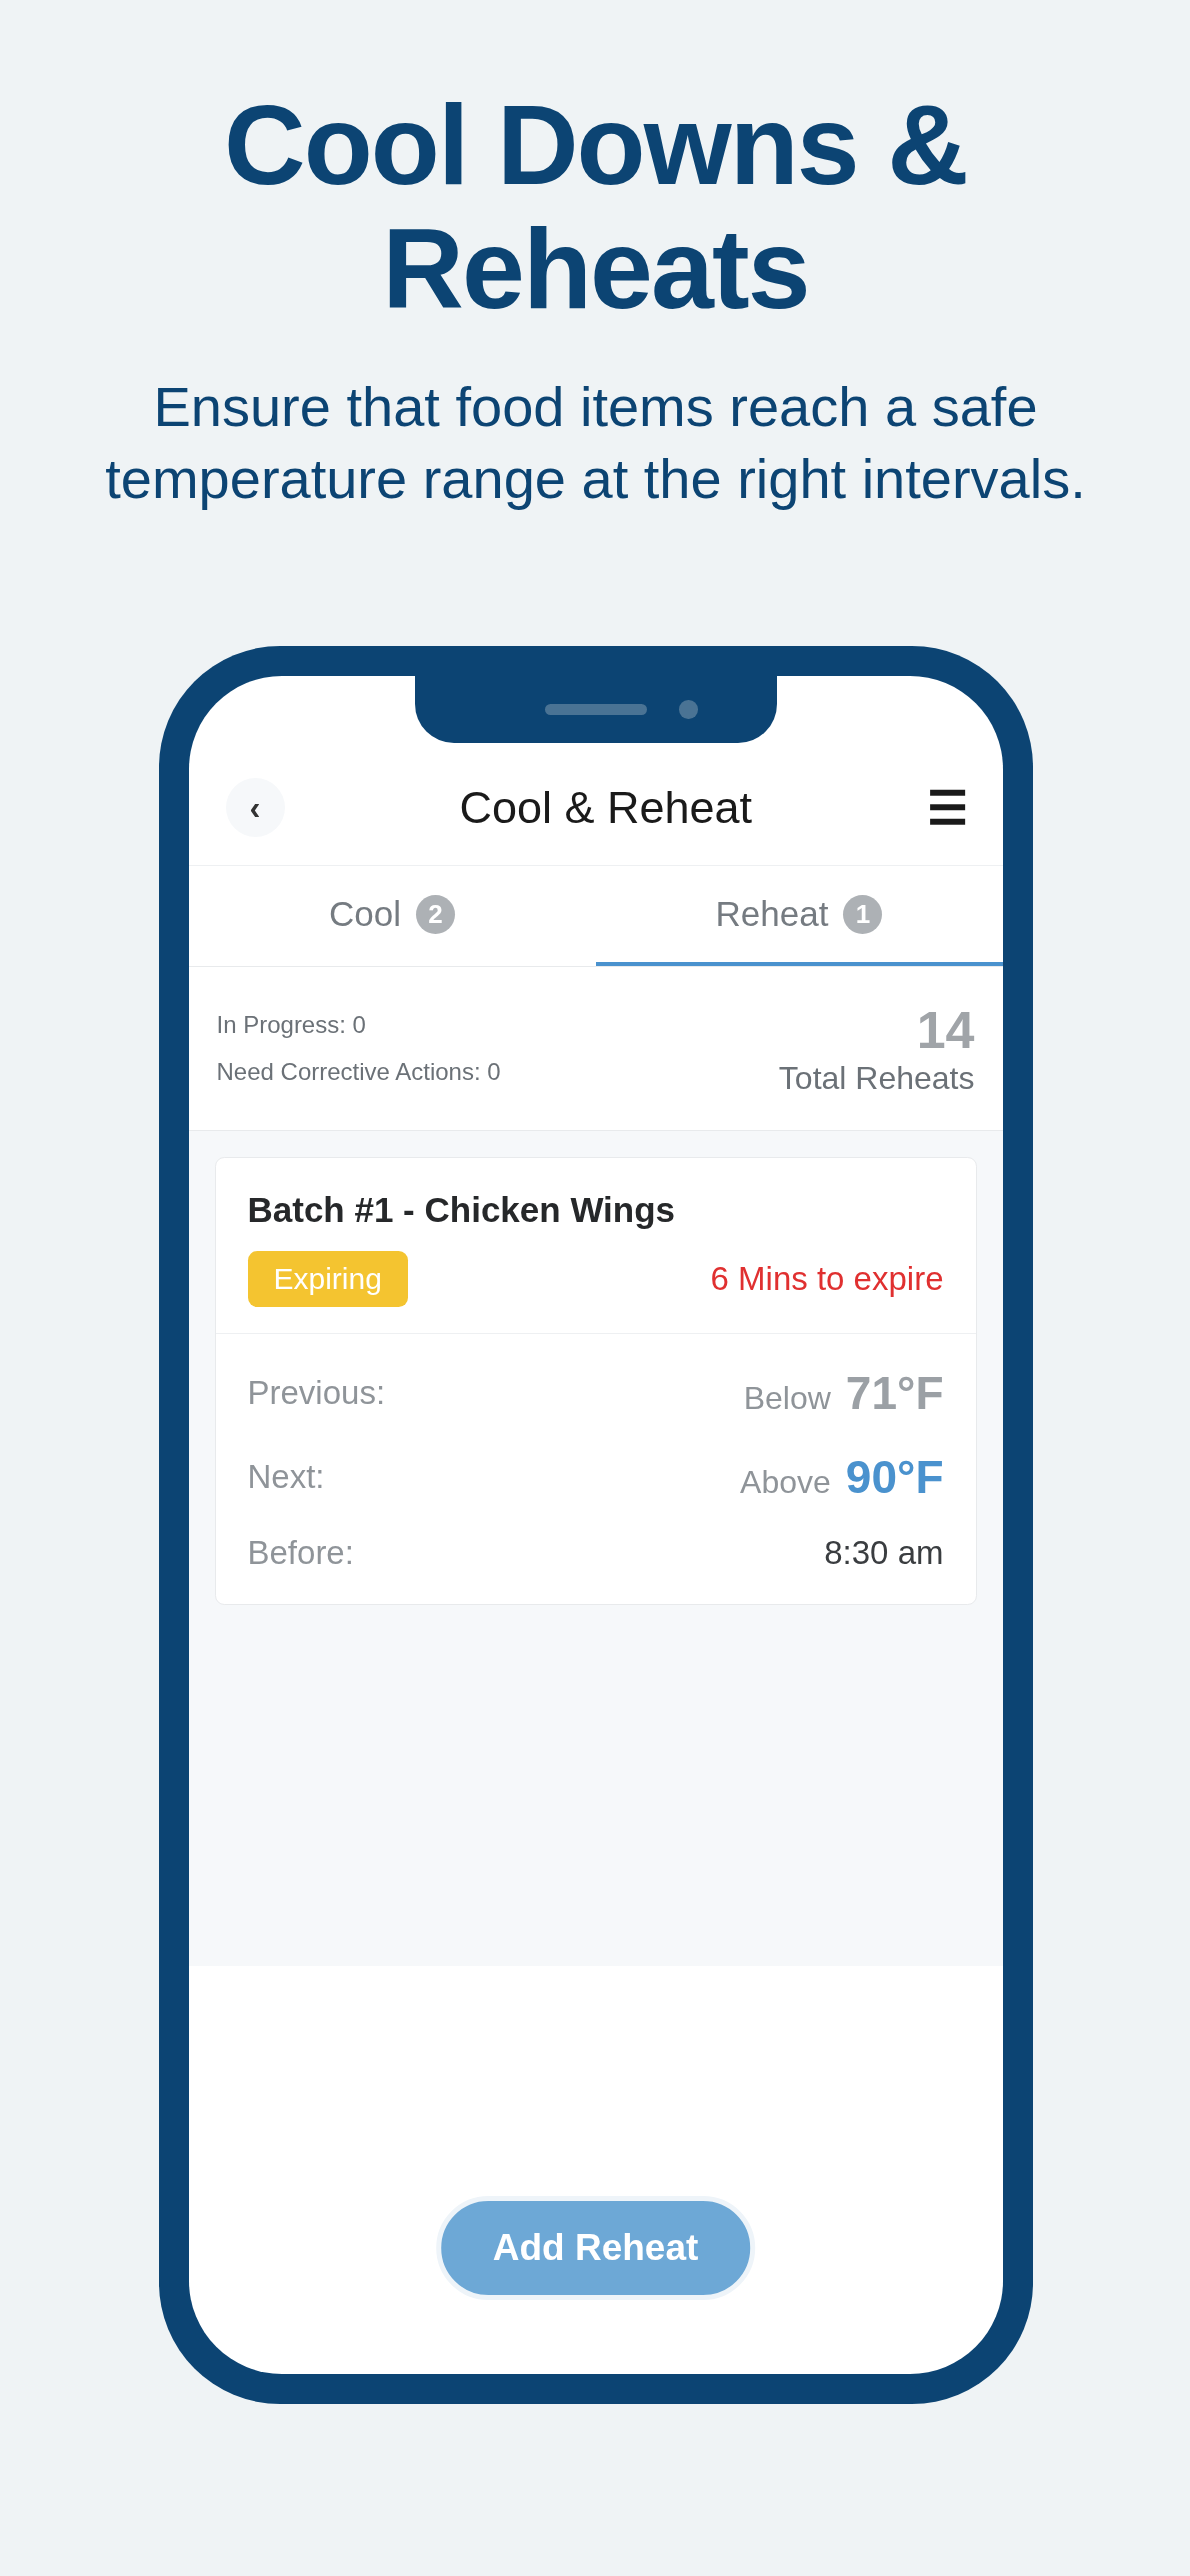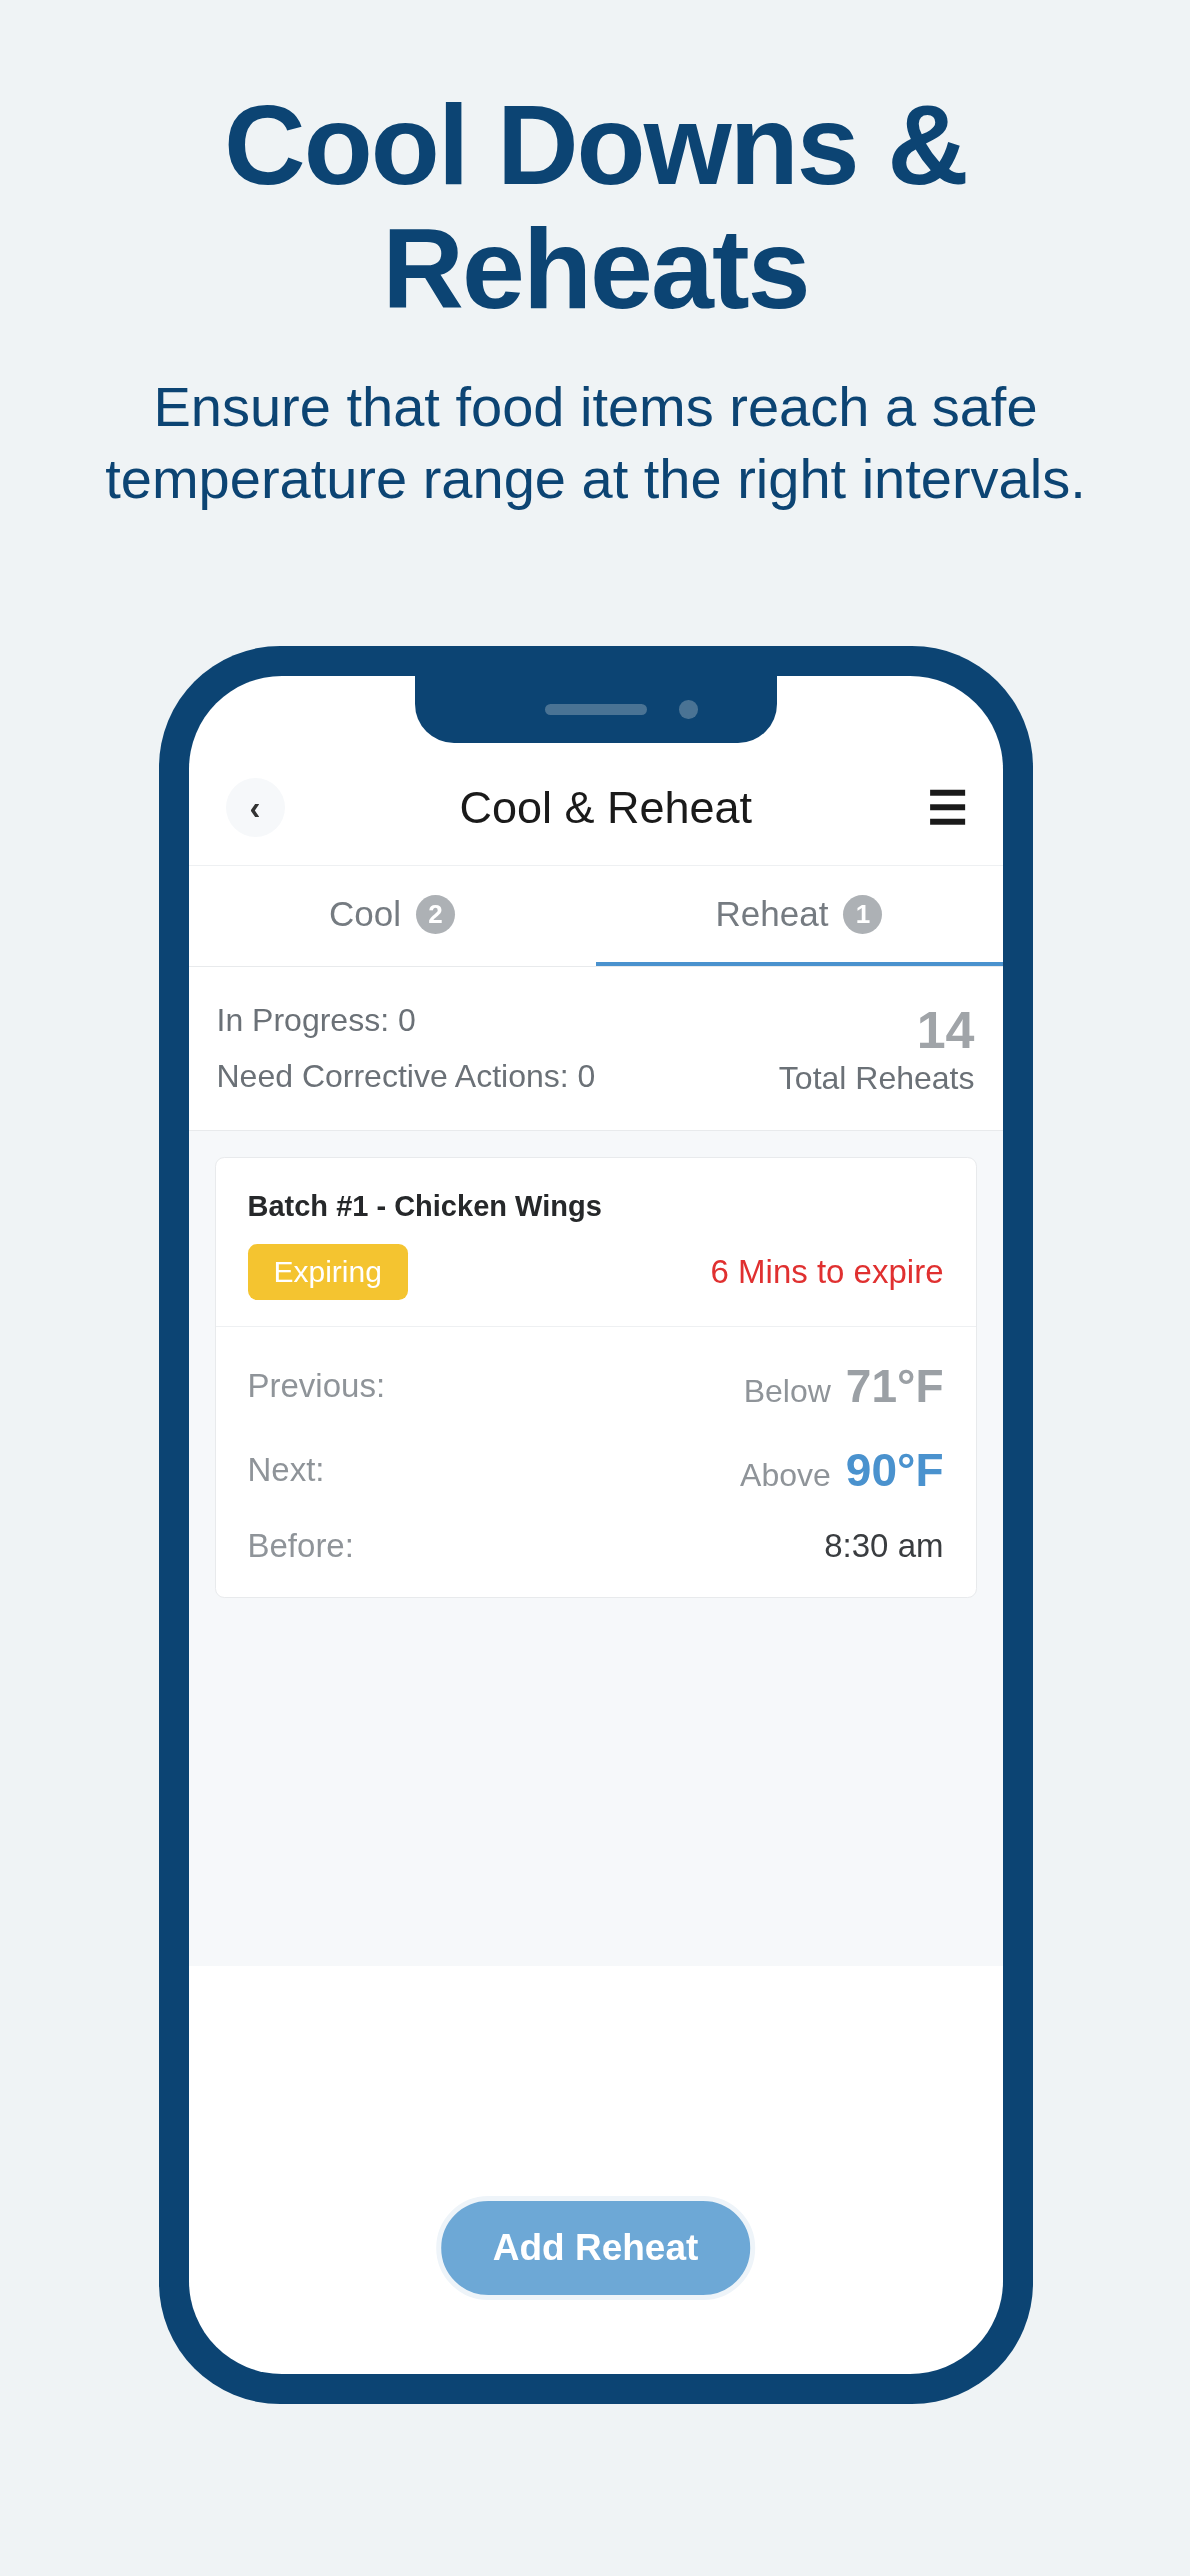--- a/index.html
+++ b/index.html
@@ -168,21 +168,21 @@
       border-bottom: 1.9px solid #e8eaec;
     }
     
     .stats-left {
       display: flex;
       flex-direction: column;
       gap: 18.5px;
     }
     
     .stat-line {
-      font-size: 32px;
+      font-size: 24px;
       color: #6b7177;
     }
     
     .stats-right {
       text-align: right;
     }
     
     .total-number {
       font-size: 52px;
       font-weight: 600;
@@ -205,21 +205,21 @@
       border: 0.9px solid #e8eaec;
       border-radius: 9.3px;
     }
     
     .card-header {
       padding: 32px 32px 26px 32px;
       border-bottom: 1.9px solid #eef0f2;
     }
     
     .card-title {
-      font-size: 29px;
+      font-size: 35px;
       font-weight: 700;
       color: #26282a;
     }
     
     .card-header-row {
       display: flex;
       align-items: center;
       justify-content: space-between;
       margin-top: 20.4px;
     }

